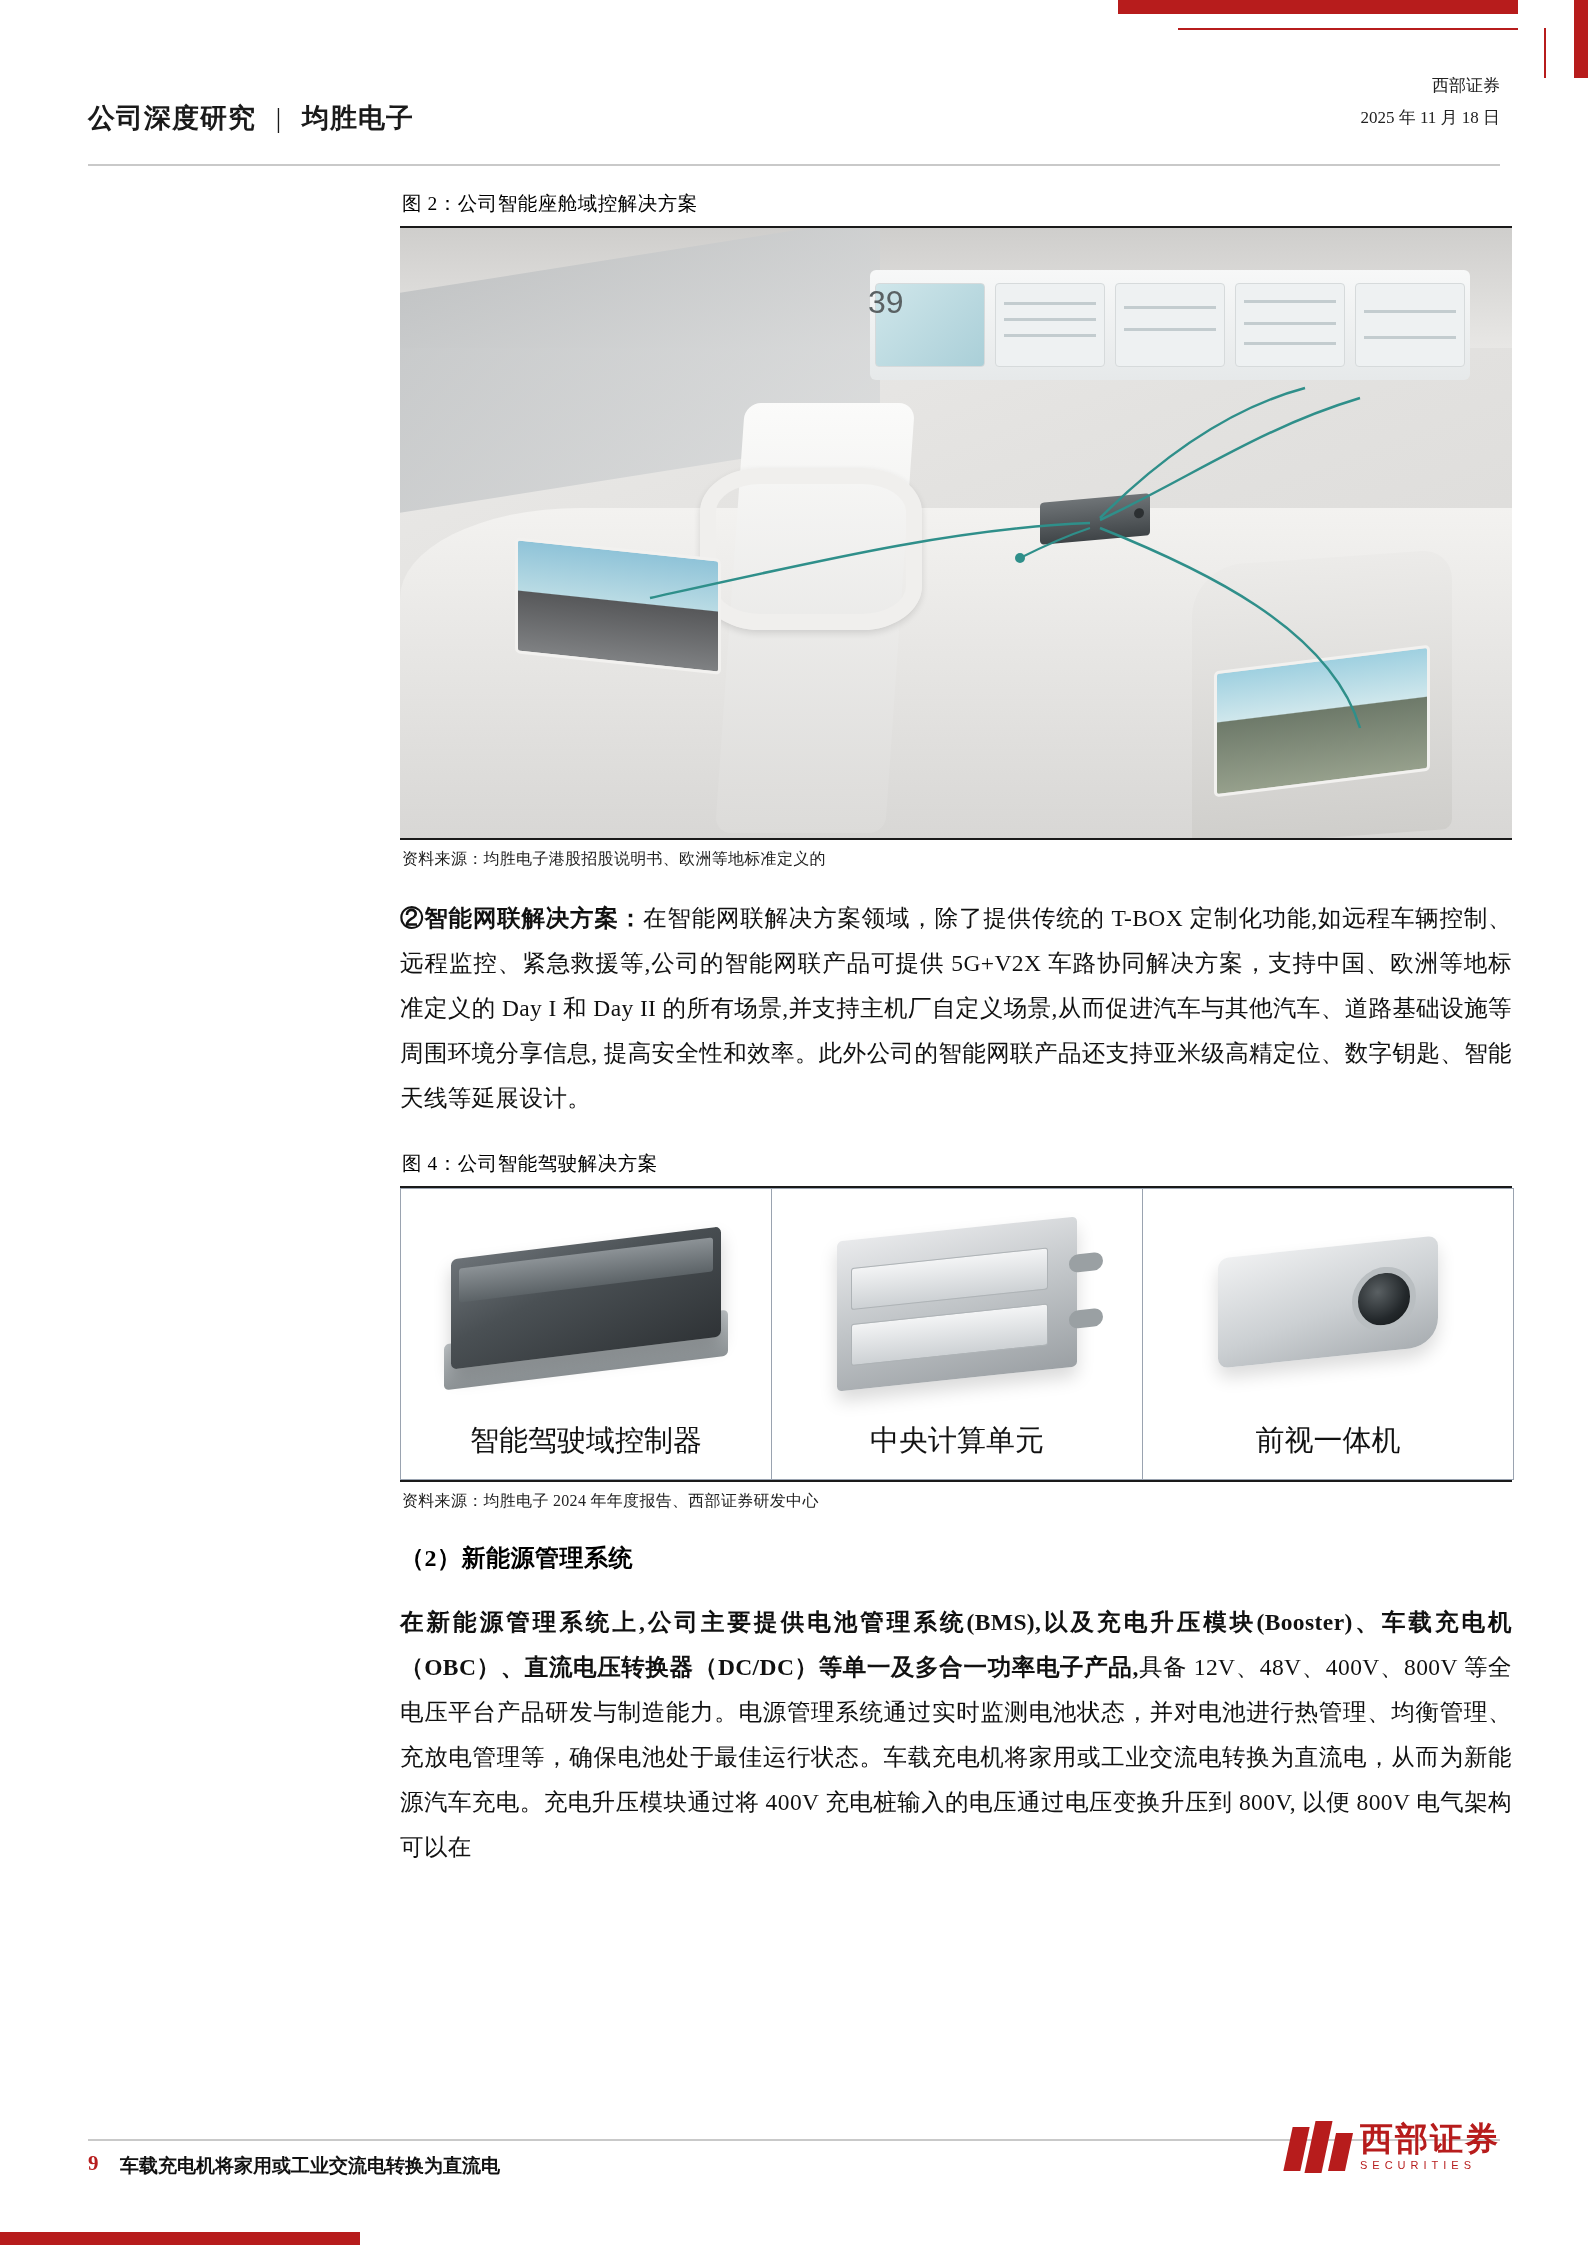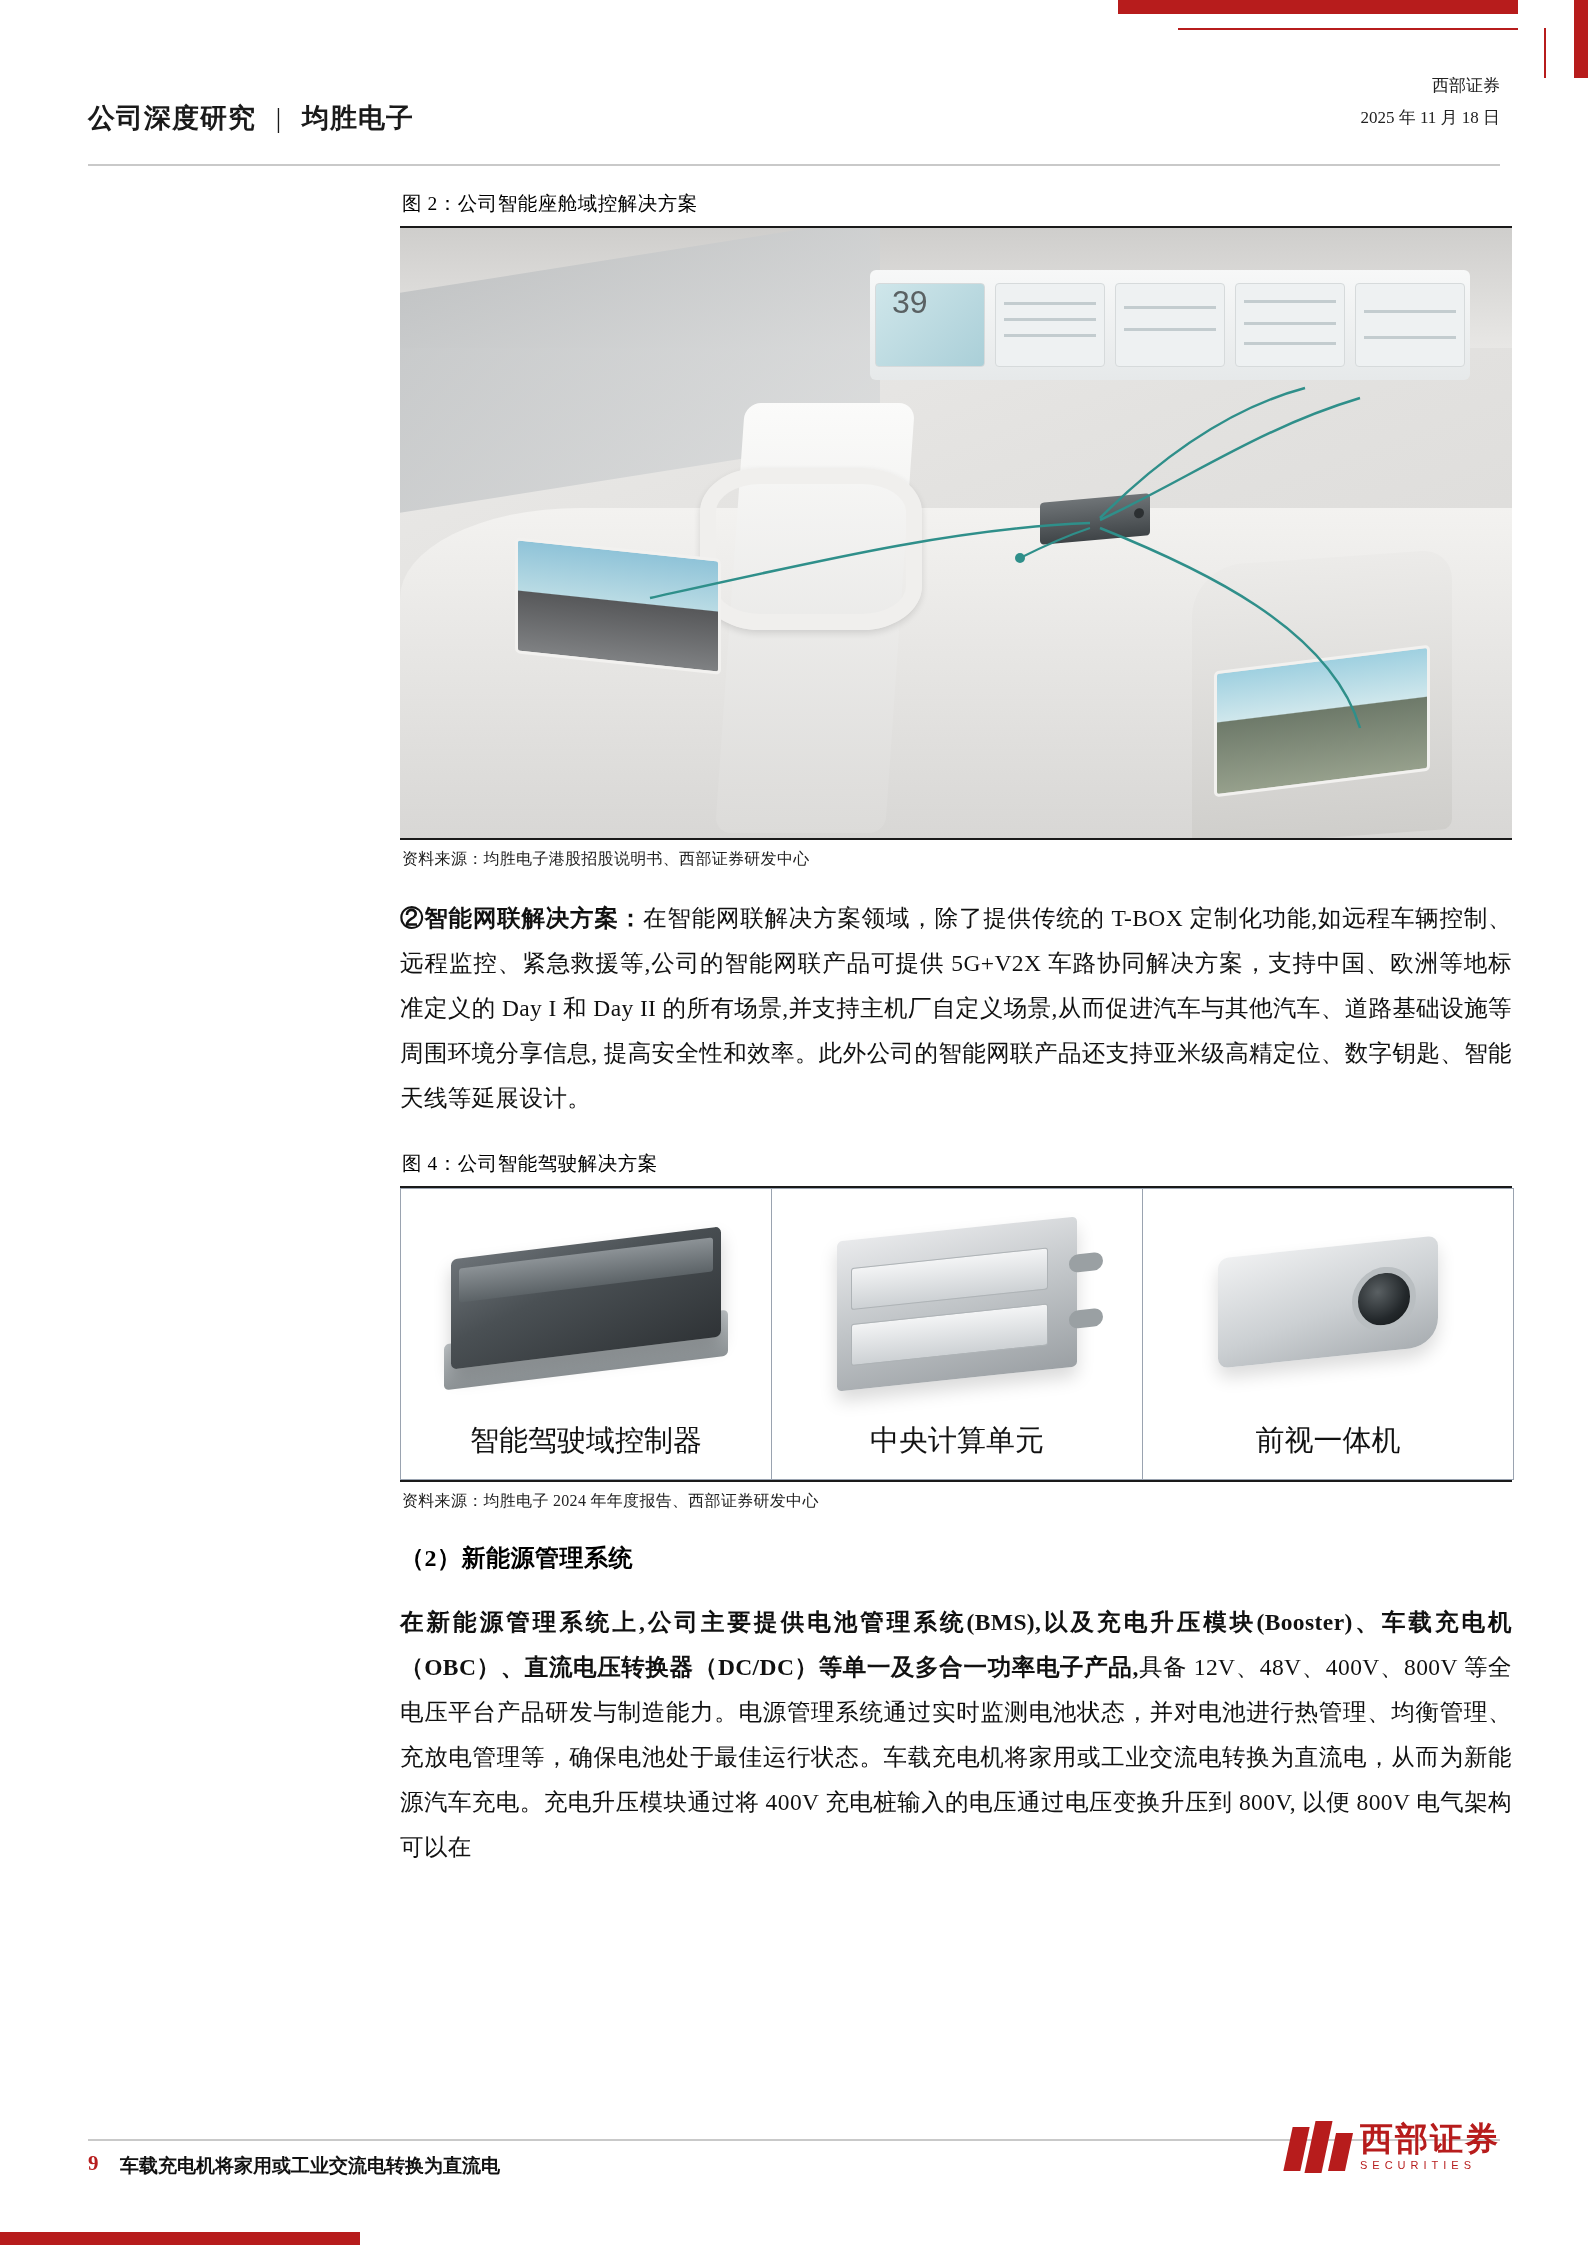--- a/index.html
+++ b/index.html
@@ -106,21 +106,21 @@
   }
   .f2-strip .panel{
     flex:1;height:82px;margin:0 5px;background:#eef1f2;border:1px solid #d6dadb;border-radius:4px;
     position:relative;overflow:hidden;
   }
   .f2-strip .panel.blue{background:linear-gradient(135deg,#cfe6ea,#aacfd8);}
   .f2-strip .panel .line{
     position:absolute;left:8px;right:8px;height:3px;background:#c3cccf;
   }
   .f2-num{
-    position:absolute;left:492px;top:56px;font-size:32px;color:#5a6163;
+    position:absolute;left:468px;top:56px;font-size:32px;color:#5a6163;
     font-family:"Liberation Sans",sans-serif;
   }
   .f2-screen-left{
     position:absolute;left:115px;top:320px;width:200px;height:110px;
     background:linear-gradient(180deg,#8fc3d8 0%,#b9dbe4 45%,#57585a 46%,#7f8183 100%);
     border:3px solid #f2f1ef;border-radius:5px;transform:skewY(6deg);
   }
   .f2-screen-right{
     position:absolute;right:82px;top:430px;width:210px;height:120px;
     background:linear-gradient(180deg,#9fd0e0 0%,#cfe7ec 40%,#6e7a6a 41%,#96a08c 100%);
@@ -292,21 +292,21 @@
     <svg class="f2-svg" viewBox="0 0 1112 610" preserveAspectRatio="none">
       <path d="M250 370 C430 330 560 300 690 295" fill="none" stroke="#2f8f8a" stroke-width="2.5"></path>
       <path d="M700 290 C760 230 830 180 905 160" fill="none" stroke="#2f8f8a" stroke-width="2.5"></path>
       <path d="M700 292 C790 250 860 200 960 170" fill="none" stroke="#2f8f8a" stroke-width="2.5"></path>
       <path d="M700 300 C800 340 930 400 960 500" fill="none" stroke="#2f8f8a" stroke-width="2.5"></path>
       <path d="M620 330 C640 320 660 310 690 300" fill="none" stroke="#2f8f8a" stroke-width="2"></path>
       <circle cx="620" cy="330" r="5" fill="#2f8f8a"></circle>
     </svg>
   </div>
   <div class="hr-bot"></div>
-  <div class="source">资料来源：均胜电子港股招股说明书、西部证券研发中心</div>
+  <div class="source">资料来源：均胜电子港股招股说明书、欧洲等地标准定义的</div>
 
   <p class="body">
     <span class="bold">②智能网联解决方案：</span><span>在智能网联解决方案领域，除了提供传统的 T-BOX 定制化功能,如远程车辆控制、远程监控、紧急救援等,公司的智能网联产品可提供 5G+V2X 车路协同解决方案，支持中国、欧洲等地标准定义的 Day I 和 Day II 的所有场景,并支持主机厂自定义场景,从而促进汽车与其他汽车、道路基础设施等周围环境分享信息, 提高安全性和效率。此外公司的智能网联产品还支持亚米级高精定位、数字钥匙、智能天线等延展设计。</span>
   </p>
 
 
   <div class="block-gap"></div>
 
   <div class="fig-caption">图 4：公司智能驾驶解决方案</div>
   <div class="hr-top"></div>

